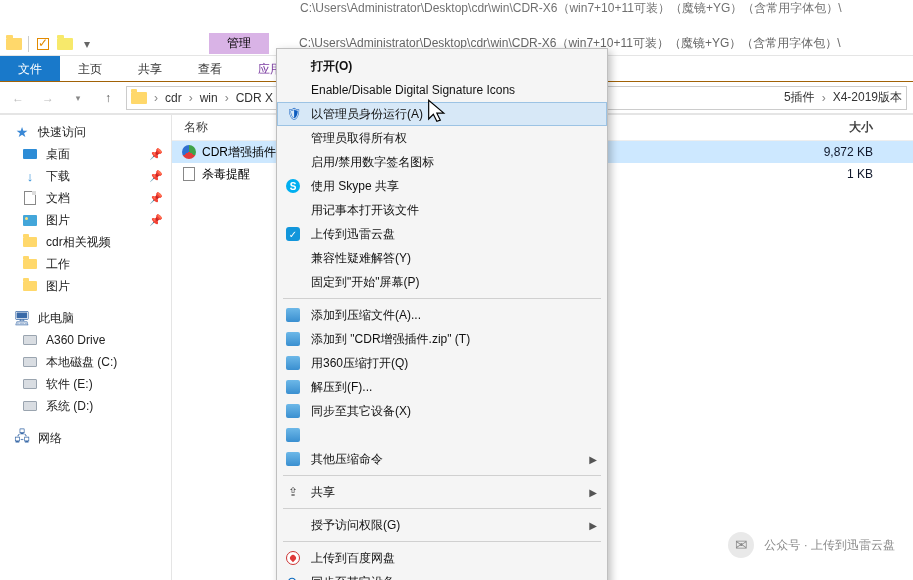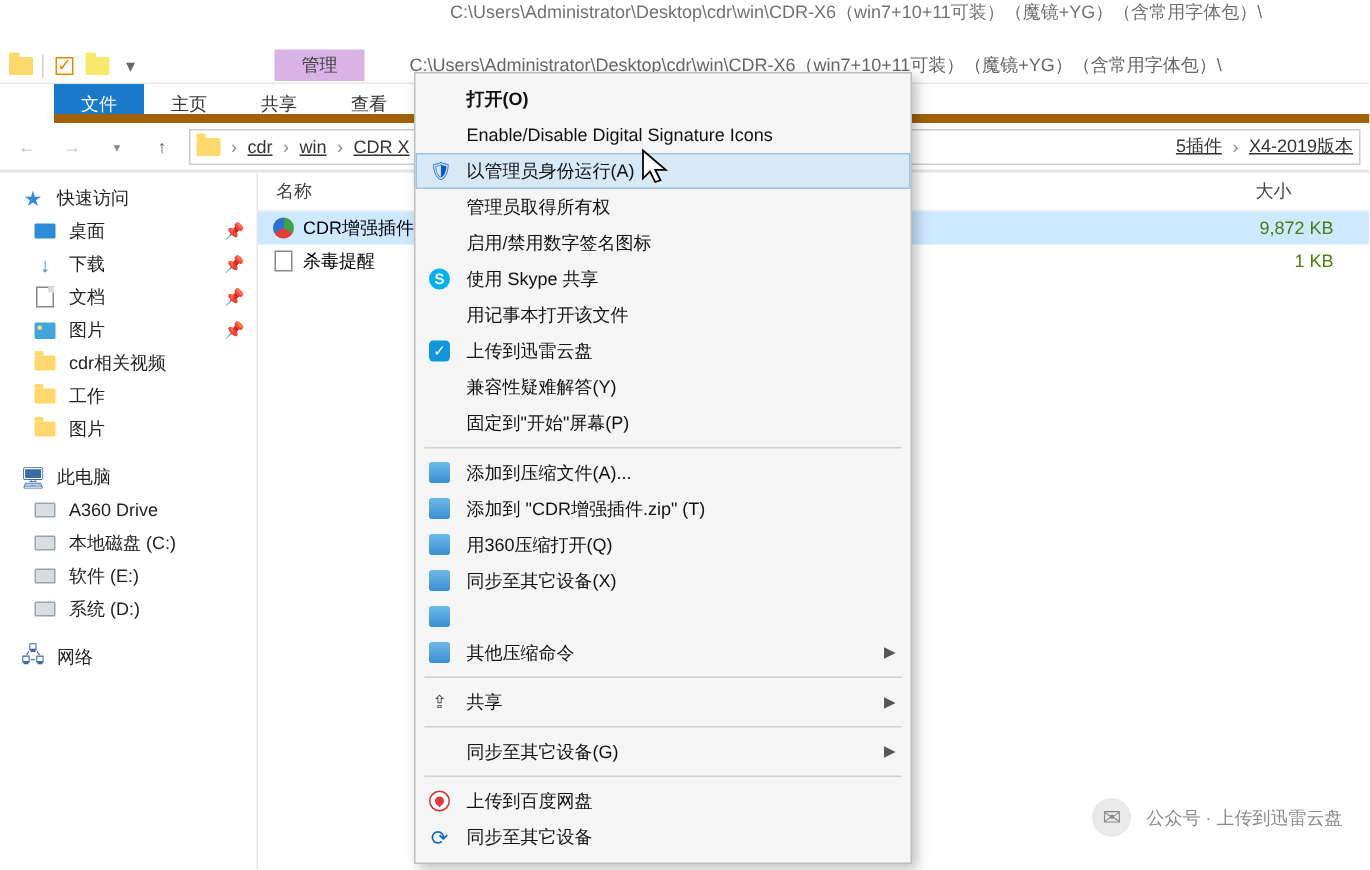--- a/index.html
+++ b/index.html
@@ -10,35 +10,35 @@
   .top-obscured span { filter: blur(0.3px); opacity:0.7; }
   
   .titlebar { height: 24px; display: flex; align-items: center; background: #fff; border-bottom: 1px solid #e5e5e5; }
   .qat { display: flex; align-items: center; gap: 6px; padding: 0 6px; }
   .qat-ico { width:16px; height:16px; display:flex; align-items:center; justify-content:center; }
   .folder-glyph { width:16px; height:12px; background:#ffd86b; border-radius:1px; position:relative; }
   .folder-glyph::before { content:""; position:absolute; top:-3px; left:0; width:7px; height:3px; background:#ffd86b; border-radius:1px 1px 0 0; }
   .qat-sep { width:1px; height:16px; background:#ccc; }
   .checkbox-glyph { width:12px; height:12px; border:1px solid #e28a00; background:#fff; position:relative; }
   .checkbox-glyph::after { content:"✓"; position:absolute; top:-3px; left:0; color:#e28a00; font-size:12px; }
-  .titlebar .contextual { margin-left: 82px; padding: 2px 18px; background:#d9b3e6; color:#404040; font-size:12px; }
+  .titlebar .contextual { margin-left: 108px; padding: 2px 18px; background:#d9b3e6; color:#000000; font-size:12px; }
   .titlebar .wintitle { margin-left: 30px; color:#666; font-size:12px; white-space:nowrap; overflow:hidden; }
   
-  .ribbon { height: 26px; display:flex; align-items:stretch; background:#fff; border-bottom:6px solid #a16207;margin-left:36px; }
+  .ribbon { height: 26px; display:flex; align-items:stretch; background:#fff; border-bottom:1px solid #a16207; }
   .ribbon .tab { padding: 5px 18px; color:#333; cursor:default; }
   .ribbon .tab.file { background:#1979ca; color:#fff; }
   .ribbon .tab.ctx { color:#7a3aa0; }
   
   .addrbar { height: 32px; display:flex; align-items:center; gap:6px; padding: 3px 6px; background:#fff; border-bottom:1px solid #e5e5e5; }
   .navbtn { width:24px; height:24px; border-radius:2px; display:flex; align-items:center; justify-content:center; color:#555; }
   .navbtn.disabled { color:#bbb; }
   .addr-field { flex:1; height:24px; border:1px solid #ccc; display:flex; align-items:center; padding:0 4px; gap:4px; overflow:hidden;}
   .addr-field .mini-folder { width:16px; height:12px; background:#ffd86b; border-radius:1px; position:relative; }
   .addr-field .mini-folder::before { content:""; position:absolute; top:-3px; left:0; width:6px; height:3px; background:#ffd86b; border-radius:1px 1px 0 0; }
-  .crumb { color:#333; white-space:nowrap;text-decoration:underline; }
+  .crumb { color:#333; white-space:nowrap; }
   .crumb-sep { color:#888; padding:0 3px; }
   
   .main { flex:1; display:flex; overflow:hidden; border-top:1px solid #e5e5e5;}
   .sidebar { width:172px; border-right:1px solid #e5e5e5; padding:6px 0; overflow:hidden;}
   .side-item { display:flex; align-items:center; height:22px; padding:0 8px 0 22px; gap:8px; color:#222; position:relative;}
   .side-item.header { font-weight:500; padding-left:14px; }
   .side-item .pin { position:absolute; right:8px; color:#888; font-size:11px; }
   .side-sep { height:10px; }
   .si-ico { width:16px; height:16px; display:flex; align-items:center; justify-content:center; font-size:14px;}
   .ico-star { color:#3a88d6; }
@@ -51,28 +51,28 @@
   .ico-fold { width:14px; height:10px; background:#ffd86b; border-radius:1px; position:relative; }
   .ico-fold::before { content:""; position:absolute; top:-3px; left:0; width:6px; height:3px; background:#ffd86b; border-radius:1px 1px 0 0; }
   .ico-pc { color:#3a6aa8; }
   .ico-disk { width:14px; height:10px; background:#d9dde2; border:1px solid #9aa4af; border-radius:1px; }
   .ico-net { color:#3a6aa8; }
   
   .filepane { flex:1; display:flex; flex-direction:column; }
   .cols { height:26px; display:flex; align-items:center; border-bottom:1px solid #eee; color:#444; }
   .col-name { width:220px; padding-left:12px; }
   .col-gap { flex:1; }
-  .col-size { width:160px; text-align:right; padding-right:52px; }
+  .col-size { width:160px; text-align:right; padding-right:40px;font-weight:bold; }
   .rows { flex:1; }
   .row { height:22px; display:flex; align-items:center; padding-left:8px; }
   .row.selected { background:#cde8ff; }
   .row .rico { width:18px; display:flex; align-items:center; justify-content:center; }
   .row .rname { width:200px; padding-left:4px; overflow:hidden; white-space:nowrap; }
   .row .rtype { flex:1; color:#333; padding-left:4px;}
-  .row .rsize { width:160px; text-align:right; padding-right:24px; color:#4d7c0f;}
+  .row .rsize { width:160px; text-align:right; padding-right:40px; color:#0f172a;}
   .ico-app { width:14px; height:14px; border-radius:50%; background:conic-gradient(#3fa24a 0 120deg,#e23b3b 120deg 240deg,#2f6fd0 240deg 360deg); }
   .ico-txt { width:12px; height:14px; background:#fff; border:1px solid #888; }
   
   .ctxmenu { position:absolute; left:276px; top:48px; width:332px; background:#f5f5f5; border:1px solid #bfbfbf; box-shadow:3px 3px 8px rgba(0,0,0,0.25); padding:5px 0; z-index:50;}
   .ctxmenu .mi { display:flex; align-items:center; height:24px; padding:0 30px 0 34px; color:#111; position:relative; }
   .ctxmenu .mi.bold { font-weight:600; }
   .ctxmenu .mi.hover { background:#d7e8f7; border:1px solid #9cc3e4; height:24px; padding:0 29px 0 33px;}
   .ctxmenu .mi .mico { position:absolute; left:8px; width:16px; height:16px; display:flex; align-items:center; justify-content:center; font-size:13px;}
   .ctxmenu .mi .sub { position:absolute; right:10px; color:#555; font-size:10px; }
   .ctxmenu .sep { height:1px; background:#d0d0d0; margin:4px 6px; }
@@ -317,20 +317,26 @@
     <div class="mi">
       <span class="mico">
         <span class="ico-zip"></span>
       </span>
       <span>用360压缩打开(Q)</span>
     </div>
     <div class="mi">
       <span class="mico">
         <span class="ico-zip"></span>
       </span>
+      <span>解压到(F)...</span>
+    </div>
+    <div class="mi">
+      <span class="mico">
+        <span class="ico-zip"></span>
+      </span>
       <span>同步至其它设备(X)</span>
     </div>
     <div class="mi">
       <span class="mico">
         <span class="ico-zip"></span>
       </span>
     </div>
     <div class="mi">
       <span class="mico">
         <span class="ico-zip"></span>
@@ -341,21 +347,21 @@
     <div class="sep"></div>
     <div class="mi">
       <span class="mico">
         <span style="color:#444">⇪</span>
       </span>
       <span>共享</span>
       <span class="sub">▶</span>
     </div>
     <div class="sep"></div>
     <div class="mi">
-      <span>同步至其它设备(G)</span>
+      <span>授予访问权限(G)</span>
       <span class="sub">▶</span>
     </div>
     <div class="sep"></div>
     <div class="mi">
       <span class="mico">
         <span class="ico-baidu"></span>
       </span>
       <span>上传到百度网盘</span>
     </div>
     <div class="mi">

